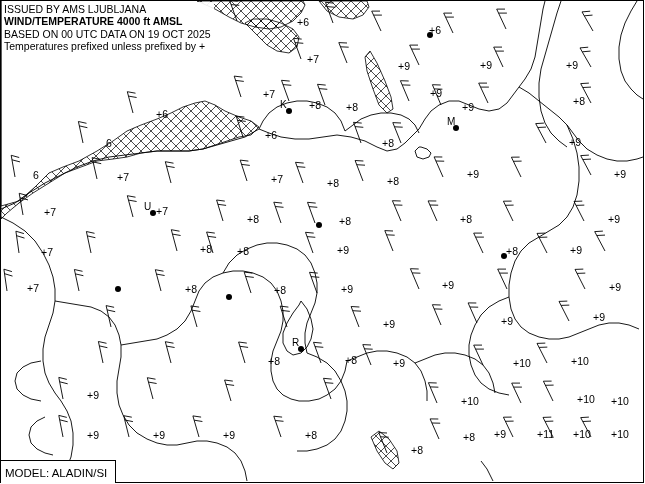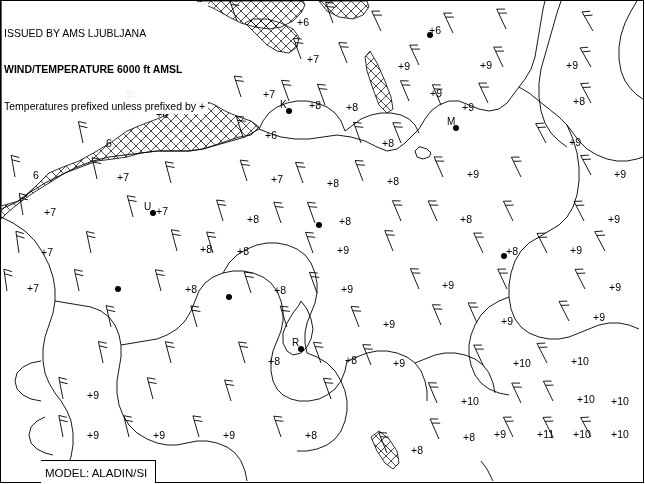--- a/index.html
+++ b/index.html
@@ -35,33 +35,31 @@
     top: 2px;
     z-index: 40;
     background: rgba(255,255,255,0.92);
     padding: 1px 3px 2px 1px;
     line-height: 1.18;
   }
   .hdr-line {
     font-size: 10.5px;
     color: #000;
     white-space: nowrap;
-    margin-top: 24px;
   }
   .hdr-line.bold { font-weight: bold; }
   .model-block {
     position: absolute;
     left: 1px;
     bottom: 1px;
     z-index: 40;
     background: #ffffff;
     border-top: 1px solid #000;
     border-right: 1px solid #000;
     padding: 2px 8px 2px 4px;
-    margin-left: 40px;
   }
   .model-text {
     font-size: 11.5px;
     color: #000;
     white-space: nowrap;
   }
   svg text { font-family: "Liberation Sans", sans-serif; }
 </style>
 </head>
 <body>
@@ -691,21 +689,22 @@
           </g>
           <g>
             <circle cx="117" cy="288" r="3" fill="#000000"></circle>
           </g>
         </g>
     </svg>
   </div>
 
   <div class="hdr-block">
     <div class="hdr-line">ISSUED BY AMS LJUBLJANA</div>
-    <div class="hdr-line bold">WIND/TEMPERATURE 6000 ft AMSL</div>
+    <div class="hdr-line bold">WIND/TEMPERATURE 4000 ft AMSL</div>
+    <div class="hdr-line">BASED ON 00 UTC DATA ON 19 OCT 2025</div>
     <div class="hdr-line">Temperatures prefixed unless prefixed by +</div>
   </div>
 
   <div class="model-block">
     <span class="model-text">MODEL: ALADIN/SI</span>
   </div>
 
 </div>
 
 </body></html>

